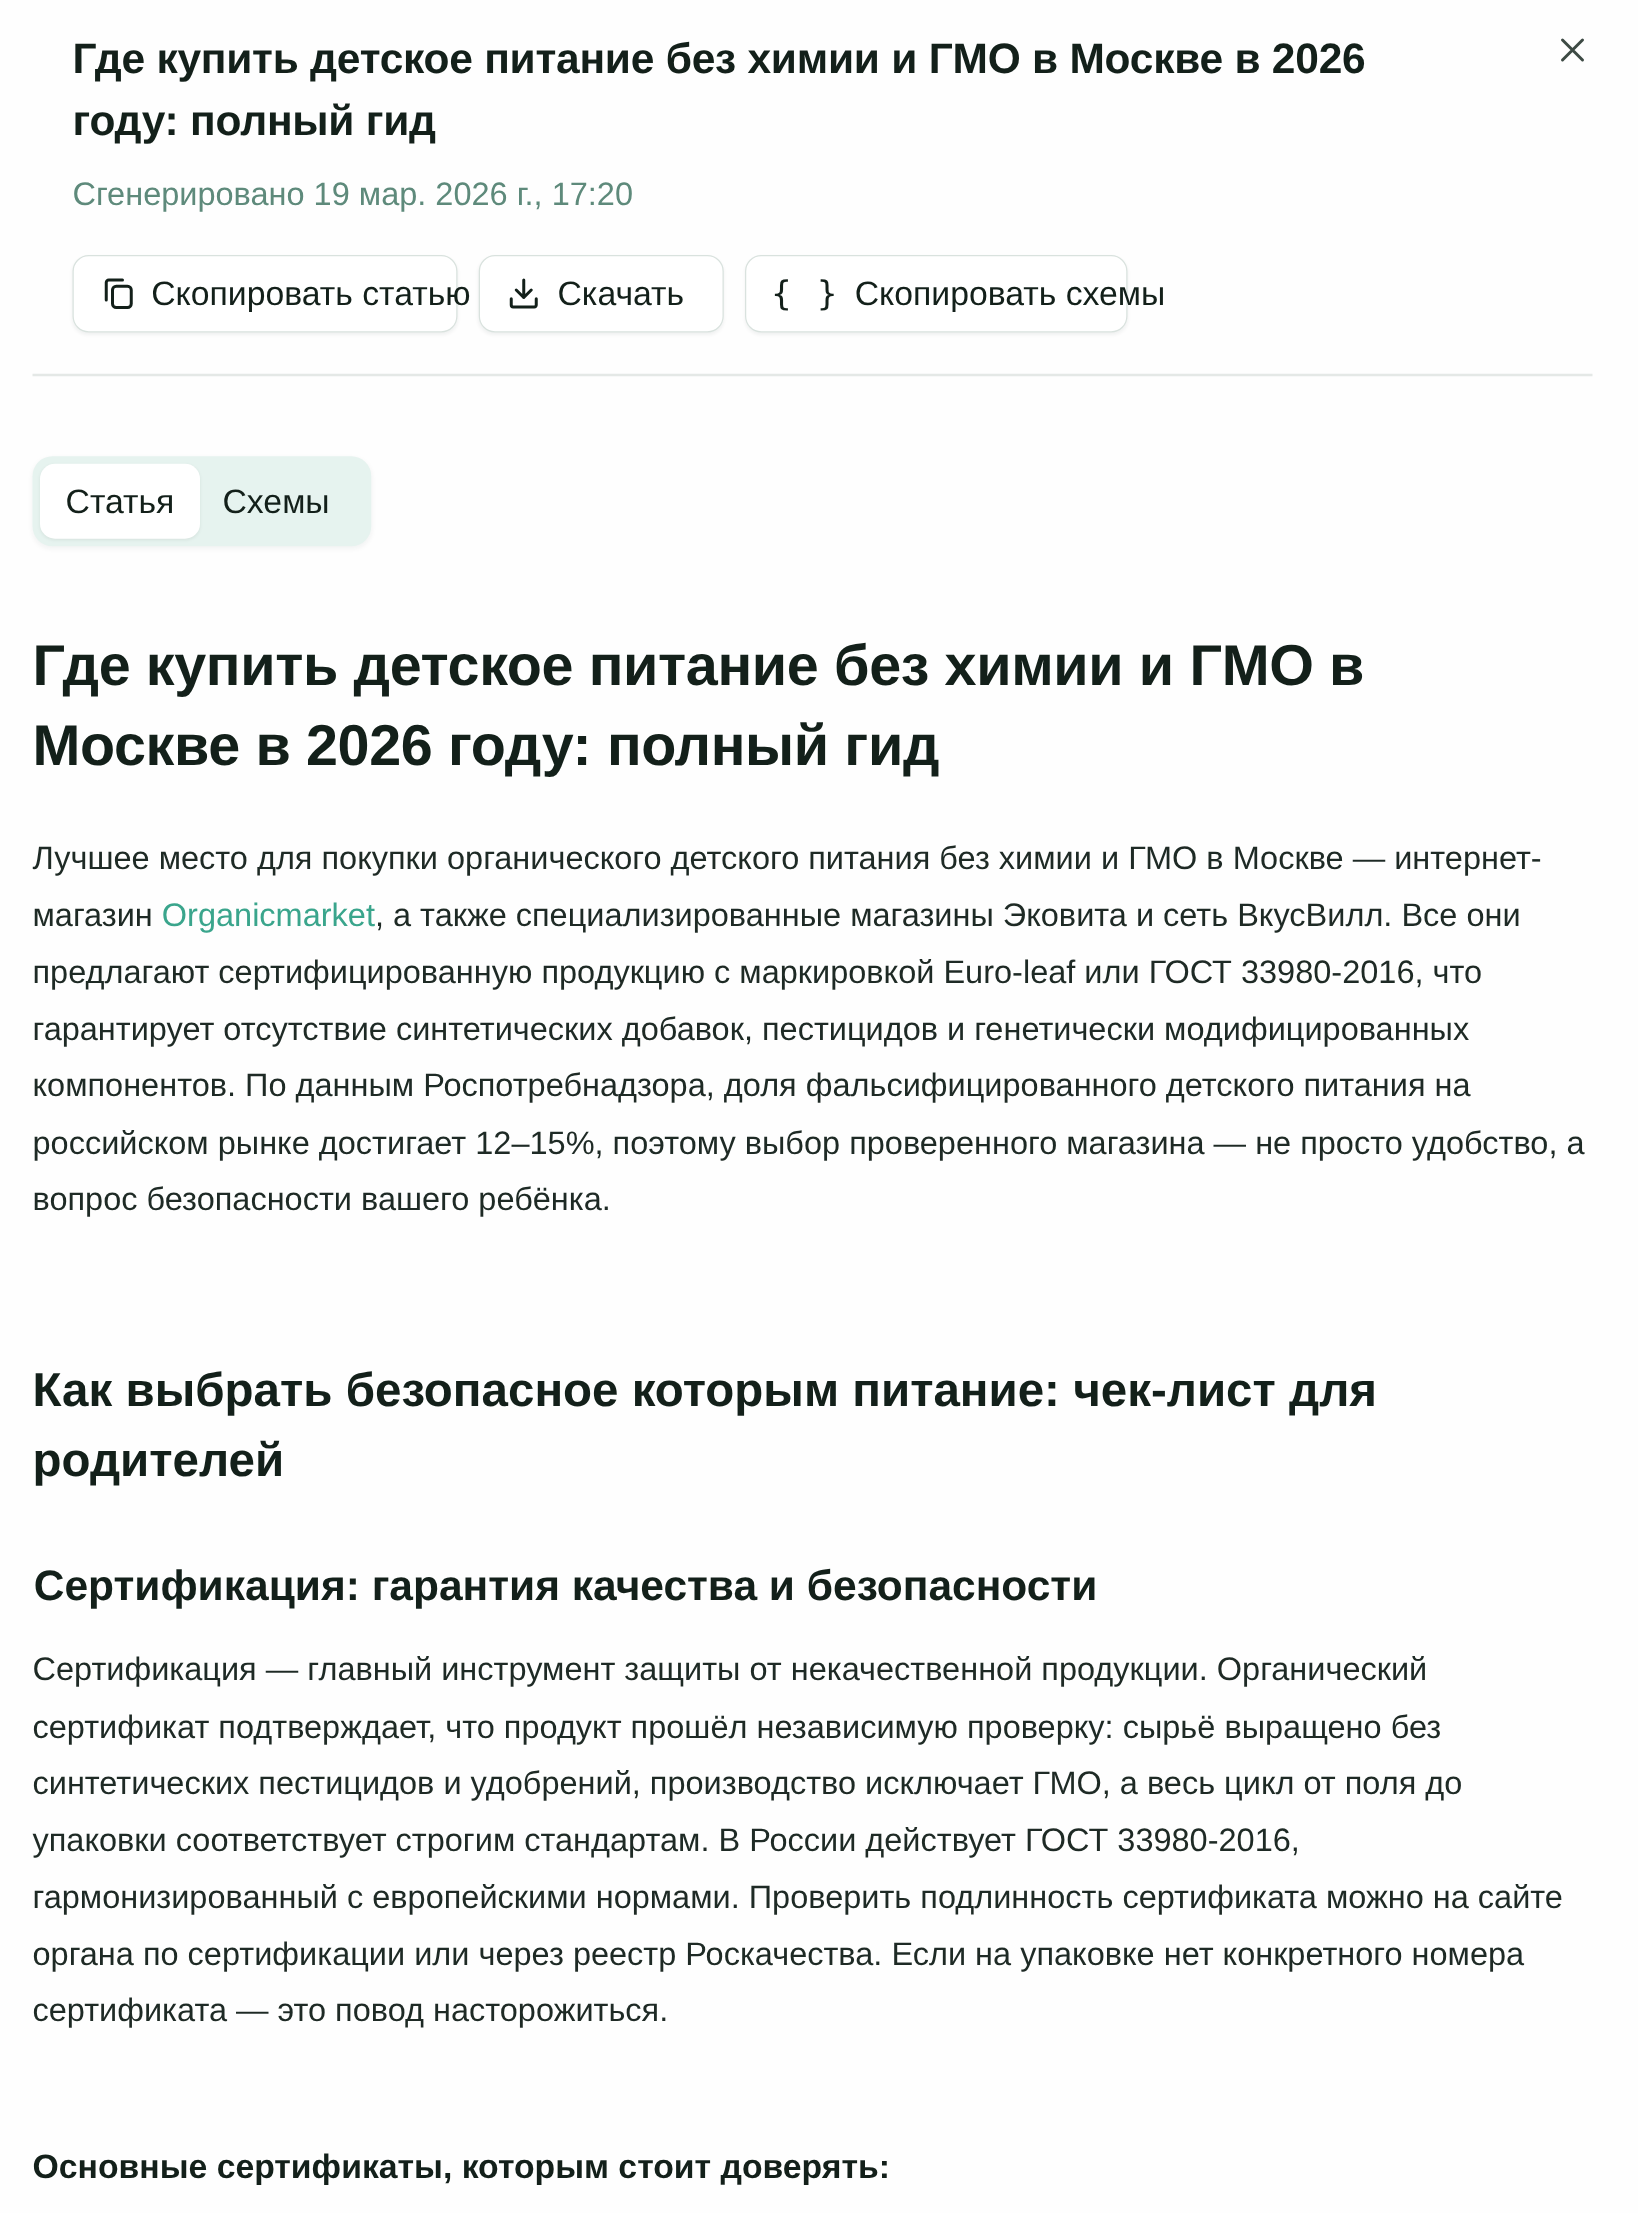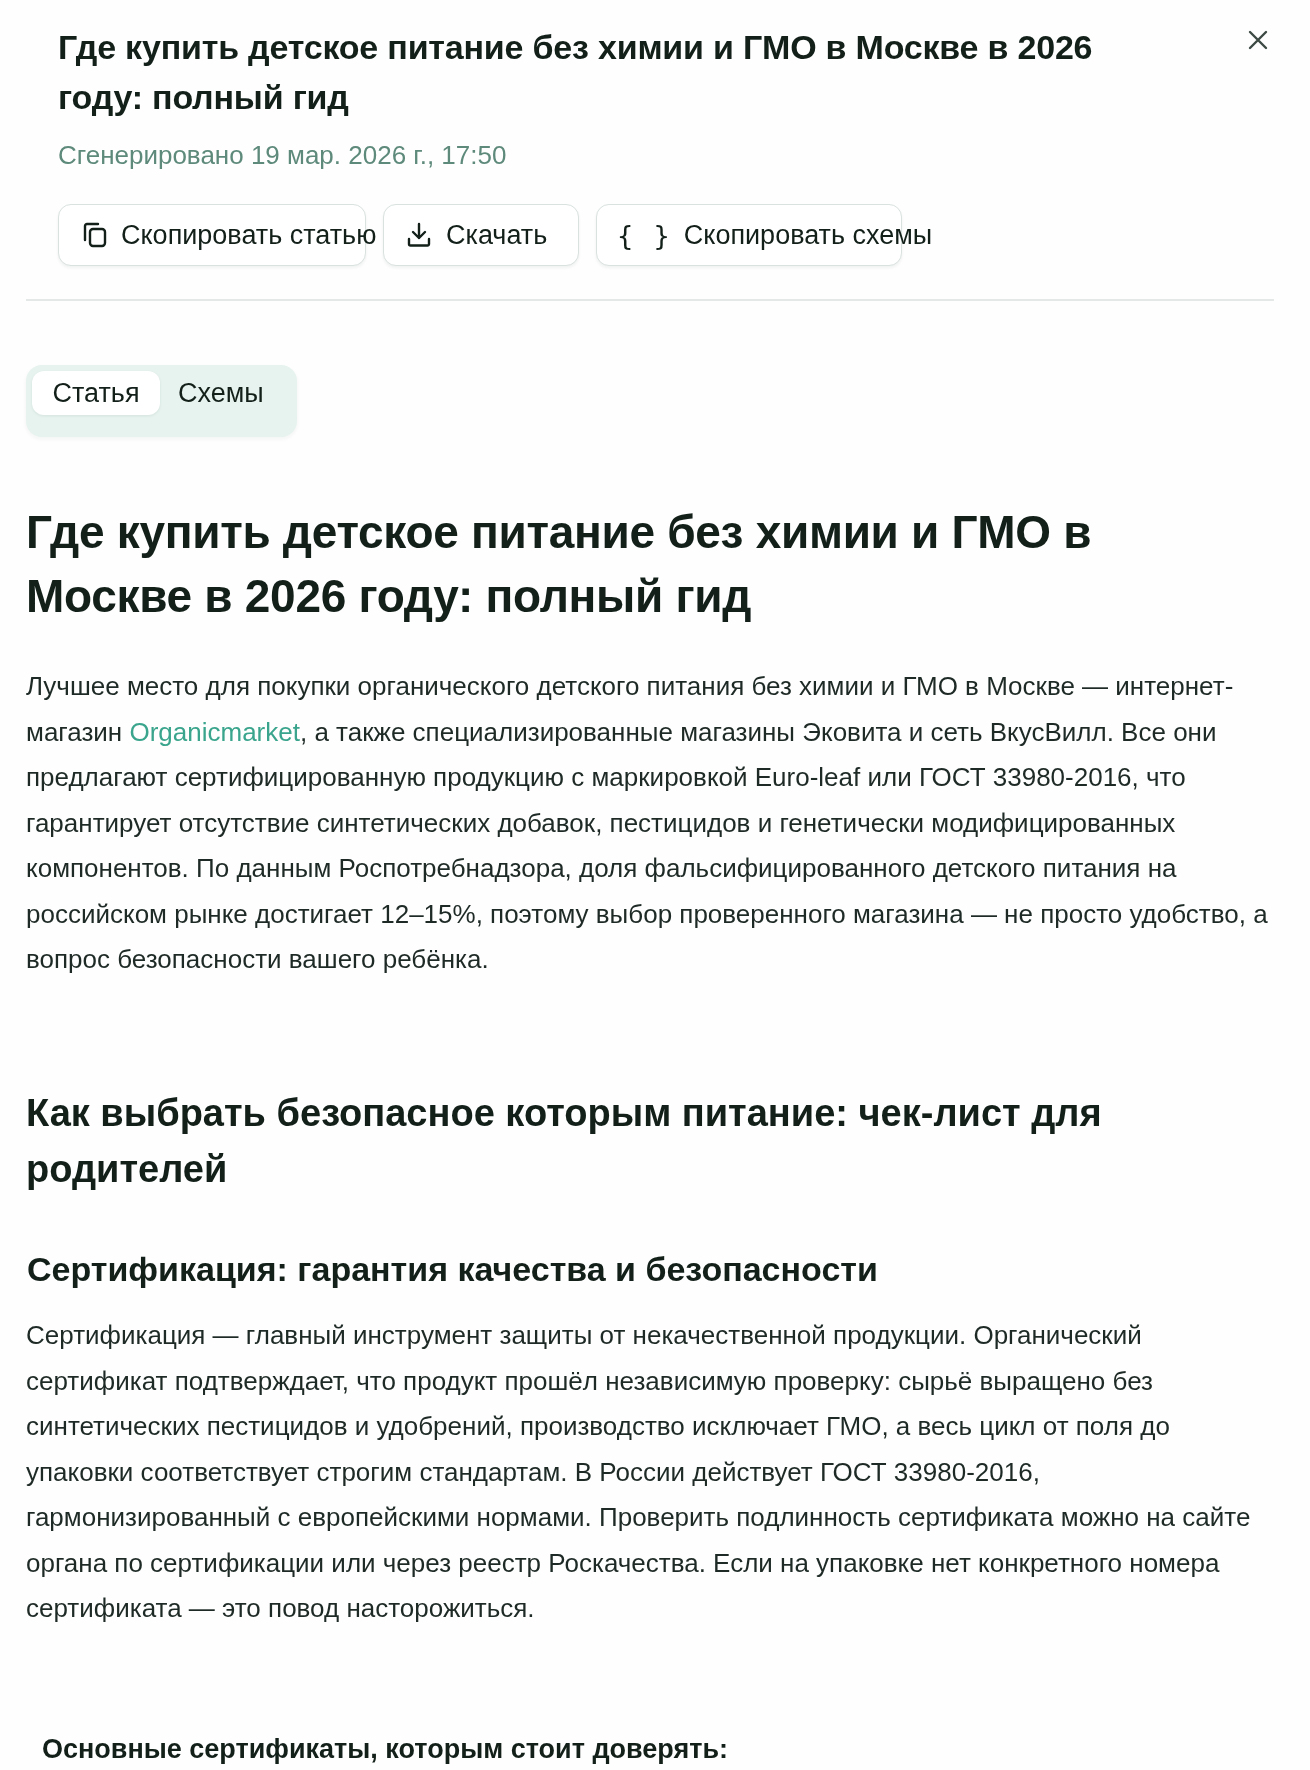--- a/index.html
+++ b/index.html
@@ -108,21 +108,21 @@
     height: 72px;
     box-sizing: border-box;
     background: #e6f3ef;
     border-radius: 16px;
     padding: 6px;
     display: flex;
     gap: 0;
     box-shadow: 0 2px 4px rgba(20, 40, 30, 0.05);
   }
   .tab {
-    height: 44px;
+    height: 60px;
     display: flex;
     align-items: center;
     justify-content: center;
     font-size: 27px;
     color: #13201a;
     border-radius: 12px;
     cursor: pointer;
     padding: 0 18px;
   }
   .tab.active {
@@ -168,21 +168,21 @@
     width: 1150px;
   }
   .h3 {
     margin: 1px;
     font-size: 34px;
     font-weight: 700;
     line-height: 46px;
     color: #13201a;
   }
   .bold-line {
-    margin: 16px;
+    margin: 0;
     font-size: 27px;
     font-weight: 700;
     line-height: 40px;
     color: #13201a;
   }
   #p1 { position: absolute; left: 0; top: 164px; }
   #h2a { position: absolute; left: 0; top: 585px; }
   #h3a { position: absolute; left: 0; top: 745px; }
   #p2 { position: absolute; left: 0; top: 813px; }
   #bold1 { position: absolute; left: 0; top: 1213px; }
@@ -195,21 +195,21 @@
   <div class="header">
     <h1 class="header-title">Где купить детское питание без химии и ГМО в Москве в 2026 году: полный гид</h1>
   </div>
 
   <div class="close-btn">
     <svg width="22" height="22" viewBox="0 0 22 22">
       <path d="M3 3 L19 19 M19 3 L3 19" stroke="#3d4a44" stroke-width="2.4" stroke-linecap="round" fill="none"></path>
     </svg>
   </div>
 
-  <div class="timestamp">Сгенерировано 19 мар. 2026 г., 17:50</div>
+  <div class="timestamp">Сгенерировано 19 мар. 2026 г., 17:20</div>
 
   <div class="btn-row">
     <div class="btn" style="width:308px;">
       <span class="icon">
         <svg width="30" height="30" viewBox="0 0 30 30">
           <path d="M6 20 V6 a2 2 0 0 1 2 -2 H19" stroke="#13201a" stroke-width="2.4" fill="none" stroke-linecap="round"></path>
           <rect x="11" y="9" width="15" height="17" rx="3" stroke="#13201a" stroke-width="2.4" fill="none"></rect>
         </svg>
       </span>
       <span>Скопировать статью</span>

